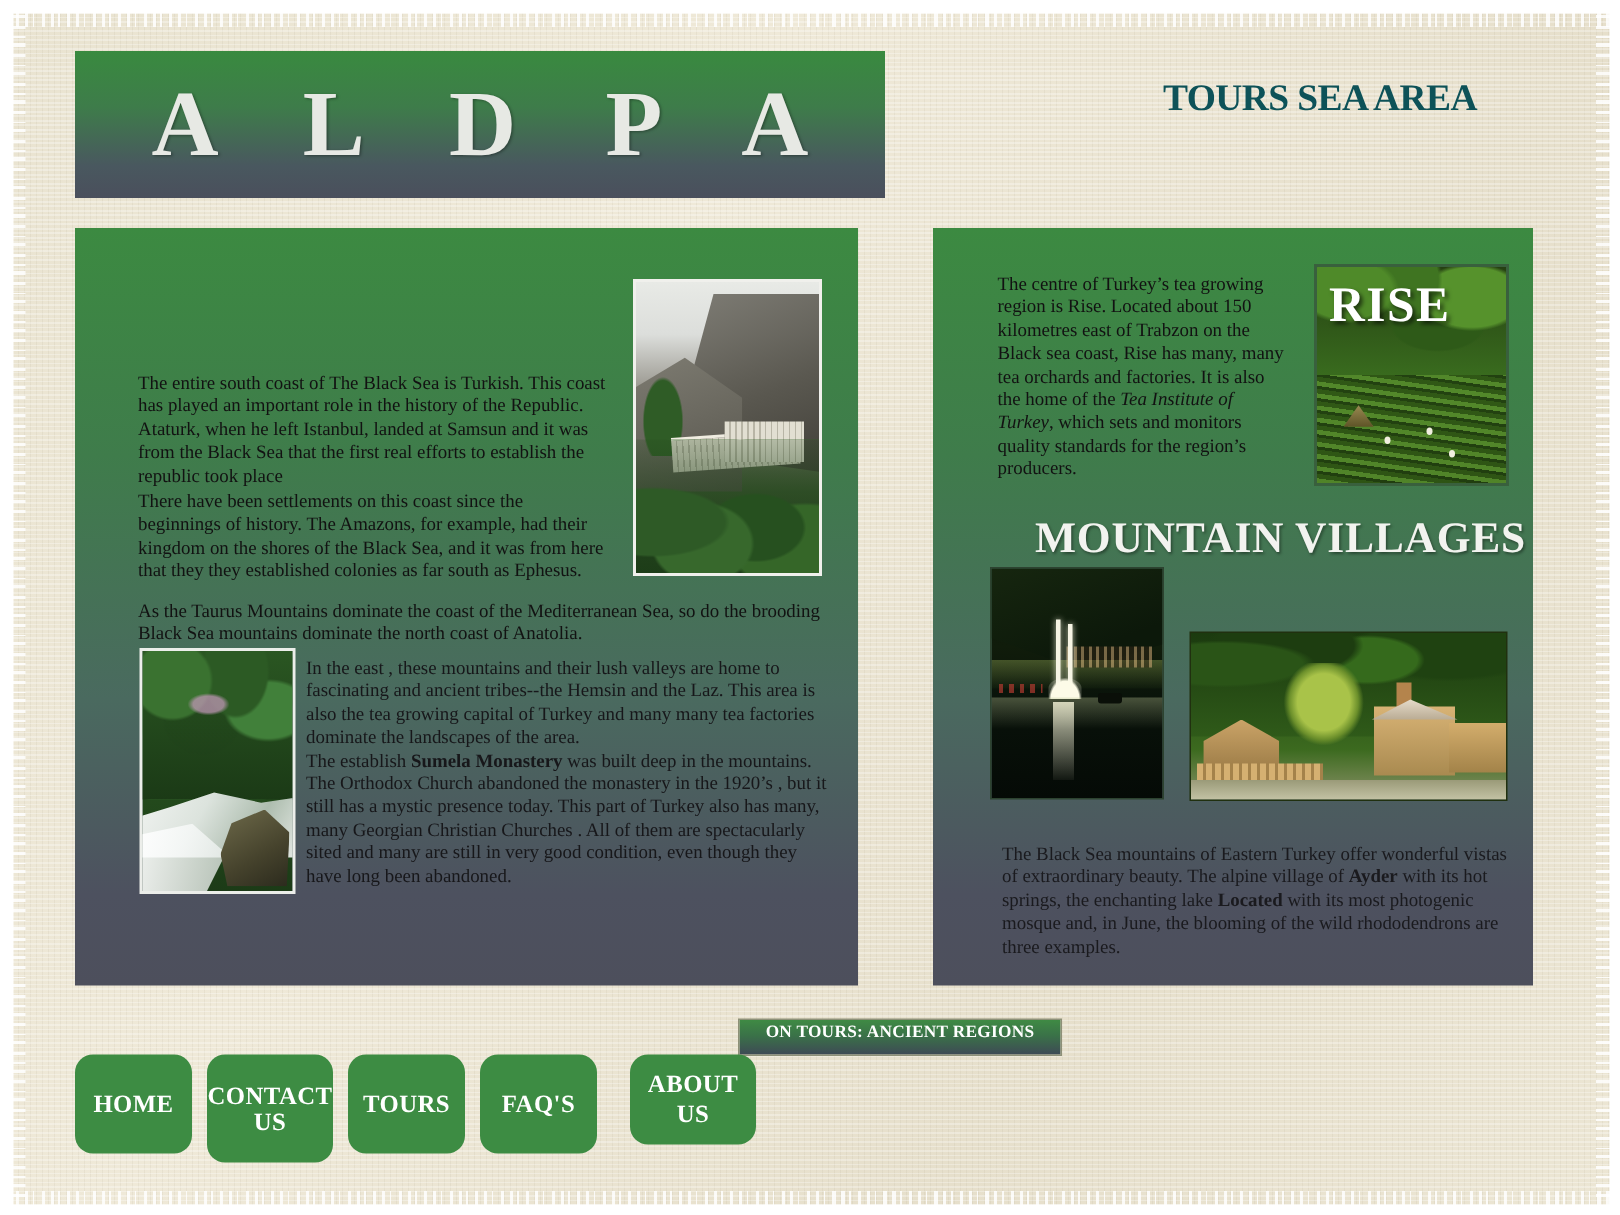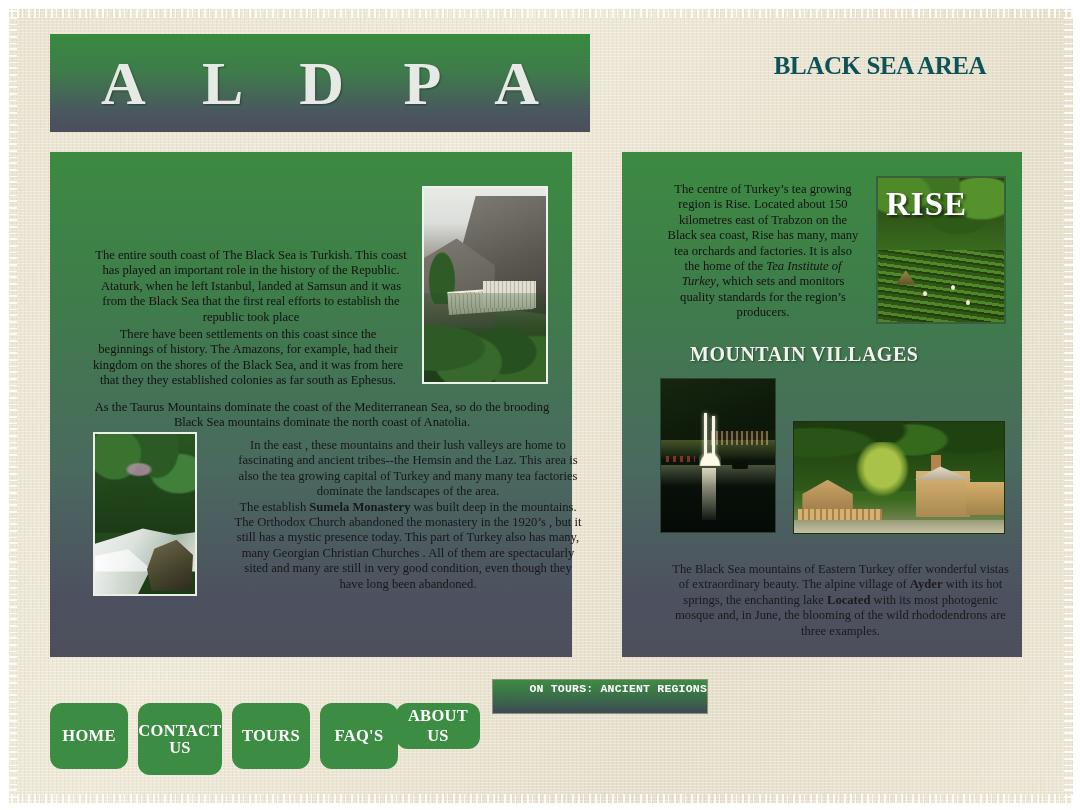--- a/index.html
+++ b/index.html
@@ -105,23 +105,23 @@
   #trabzon-title {
     position: absolute; left: 34px; top: 30px;
     font-size: 39px; color: #0a0a0a; letter-spacing: 1px;
   }
   p.body {
     font-family: "Liberation Serif", serif;
     font-size: 12.6px;
     line-height: 15.4px;
     color: #121212;
   }
-  p.body.dark2 { color: #17171a; margin-left: 29px; }
-
-  .txt { position: absolute; text-align: center; }
+  p.body.dark2 { color: #17171a; }
+
+  .txt { position: absolute; }
 
   #t-p1 { left: 92px; top: 232px; width: 318px; margin-top: 16px; }
   #t-p2 { left: 92px; top: 327px; width: 312px; }
   #t-p3 { left: 92px; top: 400px; width: 460px; }
   #t-p4 { left: 204px; top: 438px; width: 350px; }
   #t-p5 { left: 92px; top: 602px; width: 460px; color:#e6e6e8; }
 
   
   .photo { position: absolute; overflow: hidden; }
 
@@ -233,21 +233,21 @@
   #photo-rise .pickerC { left: 70%; bottom: 12%; }
   #rise-label {
     position: absolute; left: 886px; top: 186px;
     color: #ffffff; font-family:"Liberation Serif", serif;
     font-weight: bold; font-size: 33px; letter-spacing: 1px;
     text-shadow: 2px 2px 3px rgba(0,0,0,.6);
   }
 
   #mv-title {
     position: absolute; left: 690px; top: 343px;
-    font-size: 20px; color: #f2f3ef; letter-spacing: .5px;
+    font-size: 29px; color: #f2f3ef; letter-spacing: .5px;
     text-shadow: 1px 1px 2px rgba(0,0,0,.4);
   }
 
   
   #photo-lake { left: 660px; top: 378px; width: 116px; height: 155px;
     background: linear-gradient(180deg,#0d1608 0%, #101c0b 34%, #09120a 60%, #050a06 100%);
     border: 1px solid #2d4330;
   }
   #photo-lake .hillside {
     position:absolute; left:0; top:0; width:100%; height:46%;
@@ -336,28 +336,28 @@
   #photo-village .ground {
     position:absolute; left:0; bottom:0; width:100%; height:12%;
     background: linear-gradient(180deg,#9a9a78 0%, #c3c2a4 100%);
   }
 
   #r-p1 { left: 665px; top: 182px; width: 196px; }
   #r-p2 { left: 668px; top: 562px; width: 345px; color: #1a1a1e; }
 
   
   #tours-banner {
-    position: absolute; left: 492px; top: 679px; width: 216px; height: 35px;
+    position: absolute; left: 492px; top: 679px; width: 216px; height: 25px;
     background: linear-gradient(180deg,#3f8a44 0%, #3a7248 45%, #3e4a55 100%);
     border: 1px solid #8d9078;
     color: #ffffff;
-    font-family: Liberation Mono, monospace;
+    font-family: Liberation Serif, serif;
     font-weight: bold;
     font-size: 11.5px;
-    text-align: right;
+    text-align: center;
     line-height: 17px;
     letter-spacing: .2px;
   }
 
   #nav { position: absolute; left: 50px; top: 703px; }
   .nav-btn {
     position: absolute;
     background: #3d8c43;
     border-radius: 12px;
     color: #ffffff;
@@ -366,21 +366,21 @@
     font-size: 16.5px;
     text-align: center;
     display: flex; align-items: center; justify-content: center;
     letter-spacing: .3px;
     cursor: pointer;
   }
   #nav-home    { left: 0px;   top: 0px; width: 78px;  height: 66px; }
   #nav-contact { left: 88px;  top: 0px; width: 84px;  height: 72px; line-height:1.05; }
   #nav-tours   { left: 182px; top: 0px; width: 78px;  height: 66px; }
   #nav-faq     { left: 270px; top: 0px; width: 78px;  height: 66px; }
-  #nav-about   { left: 346px; top: 0px; width: 84px;  height: 46px; }
+  #nav-about   { left: 370px; top: 0px; width: 84px;  height: 60px; }
 
   
   #logo { position: absolute; left: 880px; top: 688px; width: 170px; height: 110px; }
   #logo .triangle {
     position: absolute; left: 13px; top: 0px;
     width: 0; height: 0;
     border-left: 42px solid transparent;
     border-right: 42px solid transparent;
     border-bottom: 78px solid #7c7f85;
   }
@@ -422,21 +422,21 @@
   <div class="paper-edge pe-left"></div>
   <div class="paper-edge pe-right"></div>
   <div class="deckle deckle-h dk-top"></div>
   <div class="deckle deckle-h dk-bottom"></div>
   <div class="deckle deckle-v dk-left"></div>
   <div class="deckle deckle-v dk-right"></div>
 
   <div id="masthead">
     <span class="brand">A L D P A R</span>
   </div>
-  <div id="area-title">BLACK SEA AREA</div>
+  <div id="area-title">TOURS SEA AREA</div>
 
   <div id="left-panel" class="panel"></div>
 
 
   <div class="photo" id="photo-sumela">
     <div class="cliff"></div>
     <div class="cliff2"></div>
     <div class="treeL"></div>
     <div class="monastery"></div>
     <div class="monastery2"></div>

